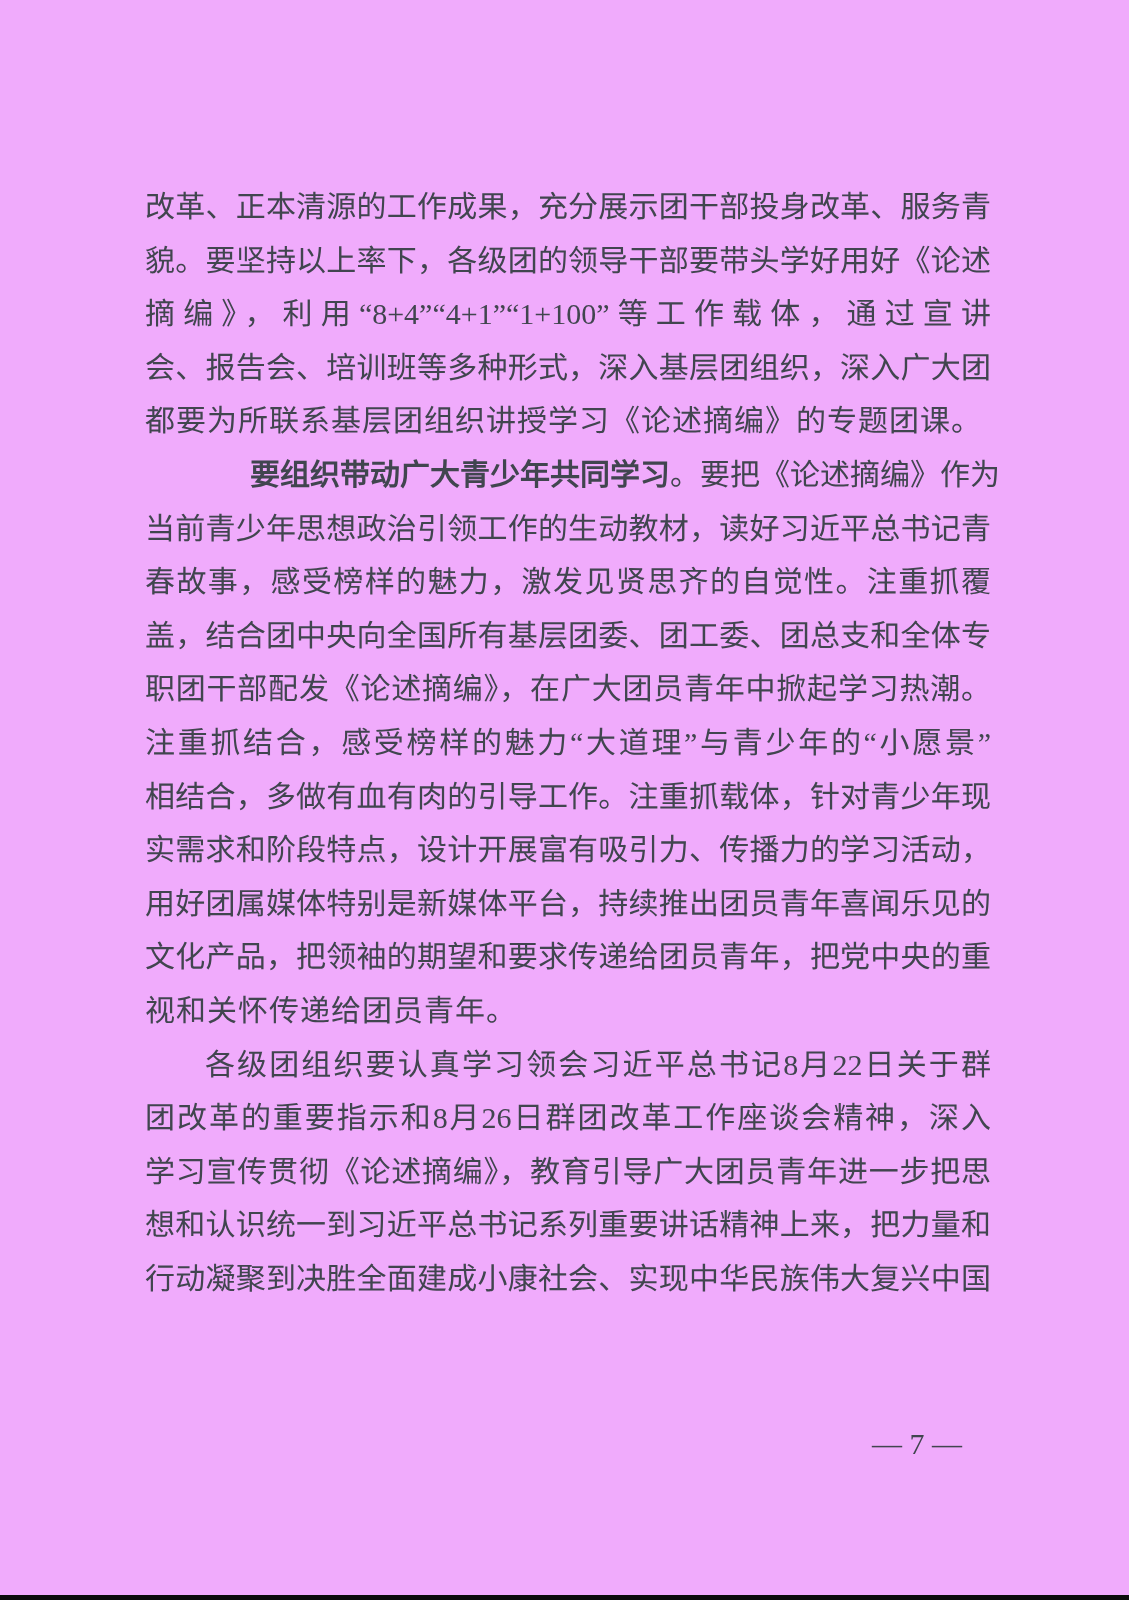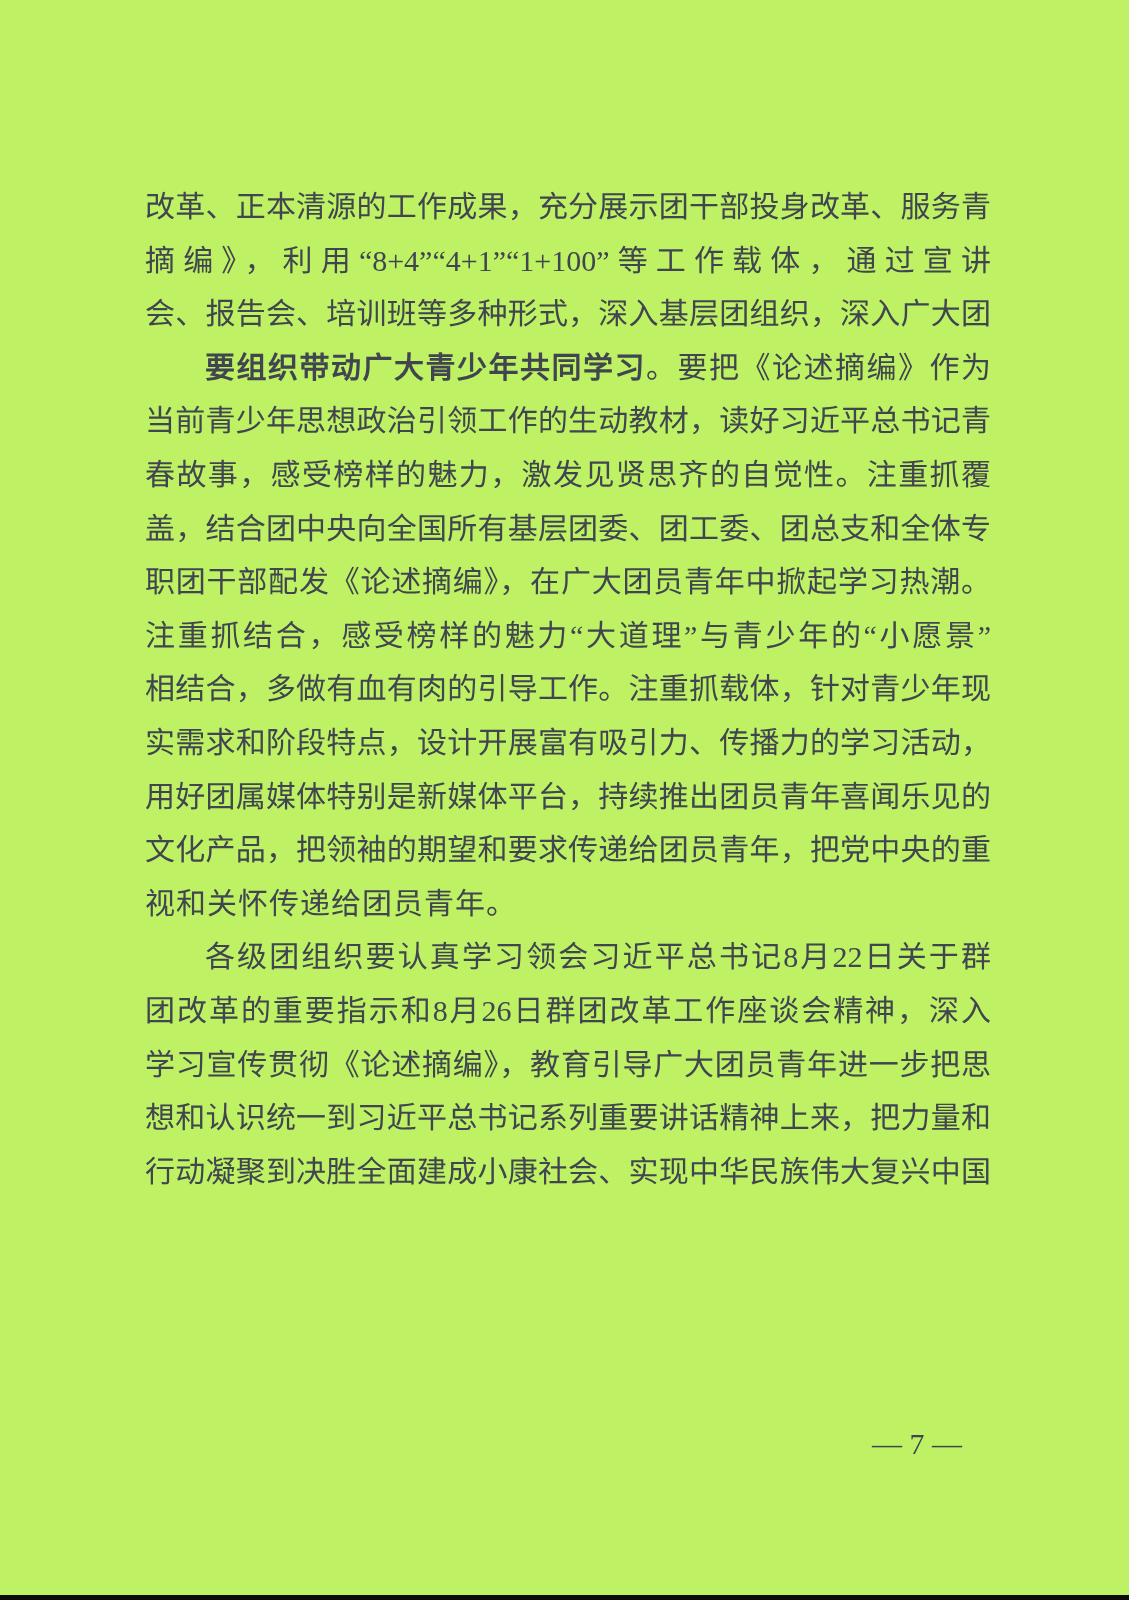--- a/index.html
+++ b/index.html
@@ -4,21 +4,21 @@
 <style>
   html, body {
     margin: 0;
     padding: 0;
     background: #ffffff;
   }
   .page {
     position: relative;
     width: 1129px;
     height: 1600px;
-    background: #bef264;
+    background: #f0abfc;
     overflow: hidden;
     font-family: "Liberation Serif", "DejaVu Serif", serif;
   }
   .text-block {
     position: absolute;
     left: 145px;
     top: 180px;
     width: 846px;
     font-size: 30px;
     line-height: 53.6px;
@@ -33,20 +33,21 @@
   }
   .line.short {
     text-align-last: left;
     letter-spacing: 1px;
   }
   .line.indent {
     text-indent: 60px;
   }
   .line b {
     font-weight: 700;
+    margin-left: 45px;
   }
   .page-number {
     position: absolute;
     left: 852px;
     top: 1426px;
     width: 130px;
     font-size: 30px;
     line-height: 36px;
     color: #41454f;
     text-align: center;
@@ -60,22 +61,24 @@
     height: 5px;
     background: #0b0b0b;
   }
 </style>
 </head>
 <body>
 
 <div class="page">
   <div class="text-block">
       <div class="line"><span>改革、正本清源的工作成果，充分展示团干部投身改革、服务青</span></div>
+      <div class="line"><span>貌。要坚持以上率下，各级团的领导干部要带头学好用好《论述</span></div>
       <div class="line"><span>摘编》，利用“8+4”“4+1”“1+100”等工作载体，通过宣讲</span></div>
       <div class="line"><span>会、报告会、培训班等多种形式，深入基层团组织，深入广大团</span></div>
+      <div class="line short"><span>都要为所联系基层团组织讲授学习《论述摘编》的专题团课。</span></div>
       <div class="line indent"><b>要组织带动广大青少年共同学习</b><span>。要把《论述摘编》作为</span></div>
       <div class="line"><span>当前青少年思想政治引领工作的生动教材，读好习近平总书记青</span></div>
       <div class="line"><span>春故事，感受榜样的魅力，激发见贤思齐的自觉性。注重抓覆</span></div>
       <div class="line"><span>盖，结合团中央向全国所有基层团委、团工委、团总支和全体专</span></div>
       <div class="line"><span>职团干部配发《论述摘编》，在广大团员青年中掀起学习热潮。</span></div>
       <div class="line"><span>注重抓结合，感受榜样的魅力“大道理”与青少年的“小愿景”</span></div>
       <div class="line"><span>相结合，多做有血有肉的引导工作。注重抓载体，针对青少年现</span></div>
       <div class="line"><span>实需求和阶段特点，设计开展富有吸引力、传播力的学习活动，</span></div>
       <div class="line"><span>用好团属媒体特别是新媒体平台，持续推出团员青年喜闻乐见的</span></div>
       <div class="line"><span>文化产品，把领袖的期望和要求传递给团员青年，把党中央的重</span></div>

